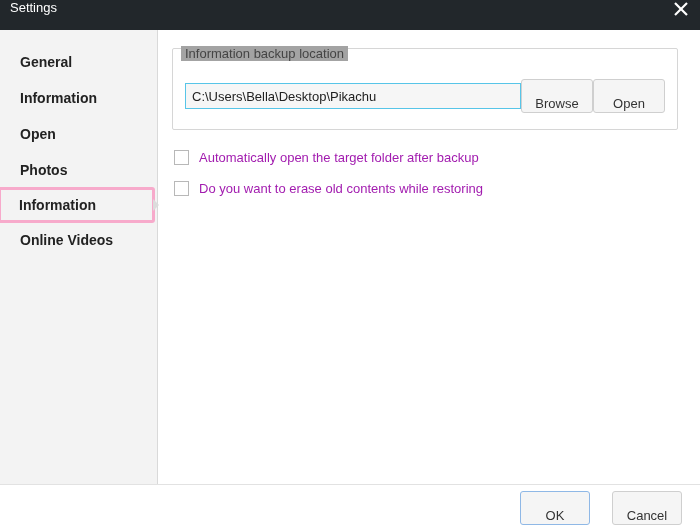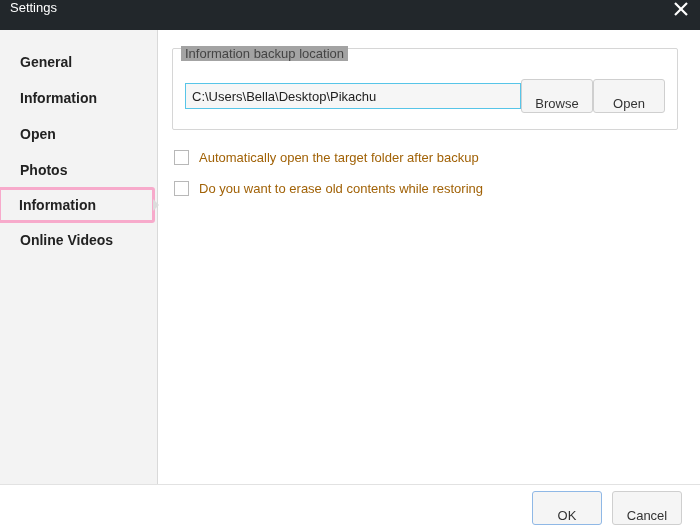--- a/index.html
+++ b/index.html
@@ -125,28 +125,28 @@
       padding-left: 2px;
     }
     .checkbox {
       width: 15px;
       height: 15px;
       border: 1px solid #b8b8b8;
       background: #fff;
       cursor: pointer;
       flex-shrink: 0;
     }
-    .check-label { font-size: 13px; color: #a16207; text-align: right; }
+    .check-label { font-size: 13px; color: #a21caf; text-align: right; }
     .footer {
       height: 46px;
       border-top: 1px solid #e2e2e2;
       display: flex;
       justify-content: flex-end;
       align-items: center;
-      gap: 10px;
+      gap: 22px;
       padding: 0 18px;
       flex-shrink: 0;
       background: #fff;
     }
     .footer .btn { min-width: 70px; }
     .ok-btn { border: 1px solid #8fb8e6; }
   </style>
 </head>
 <body>
 

